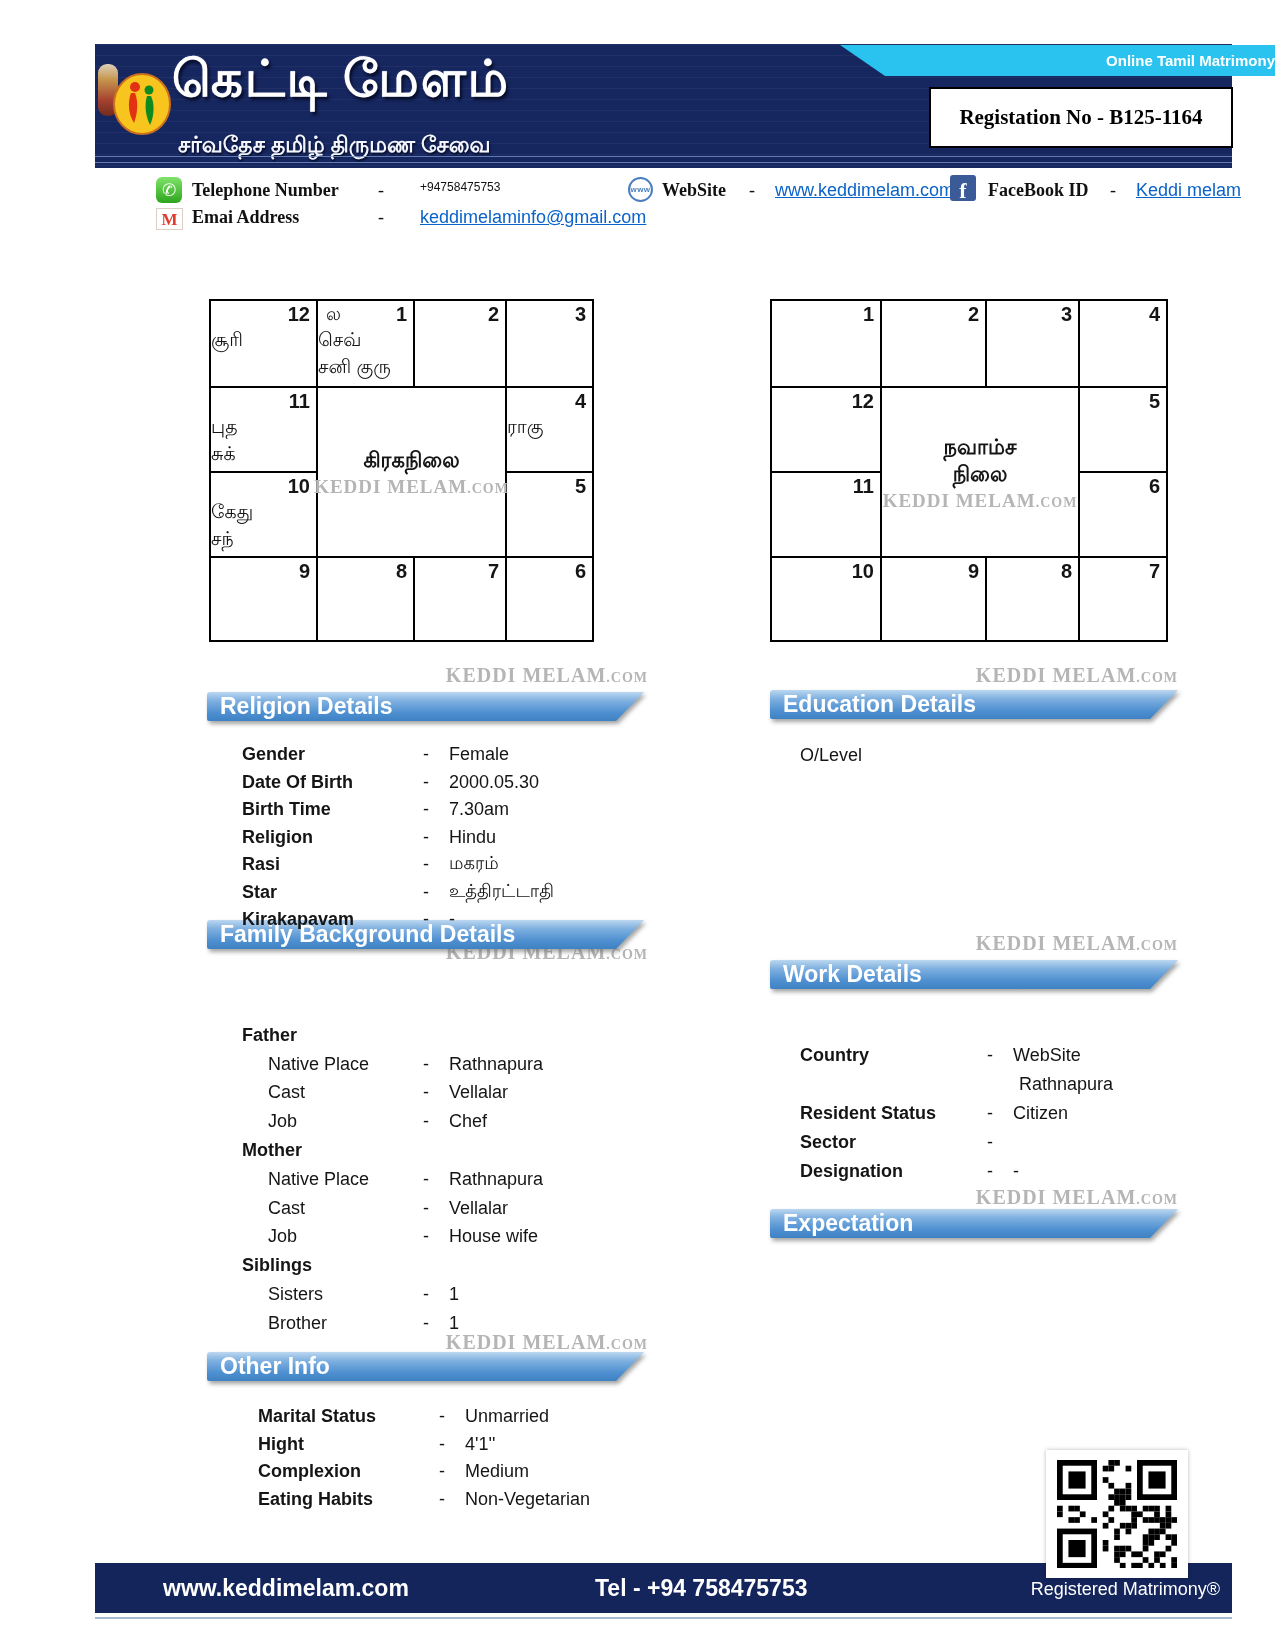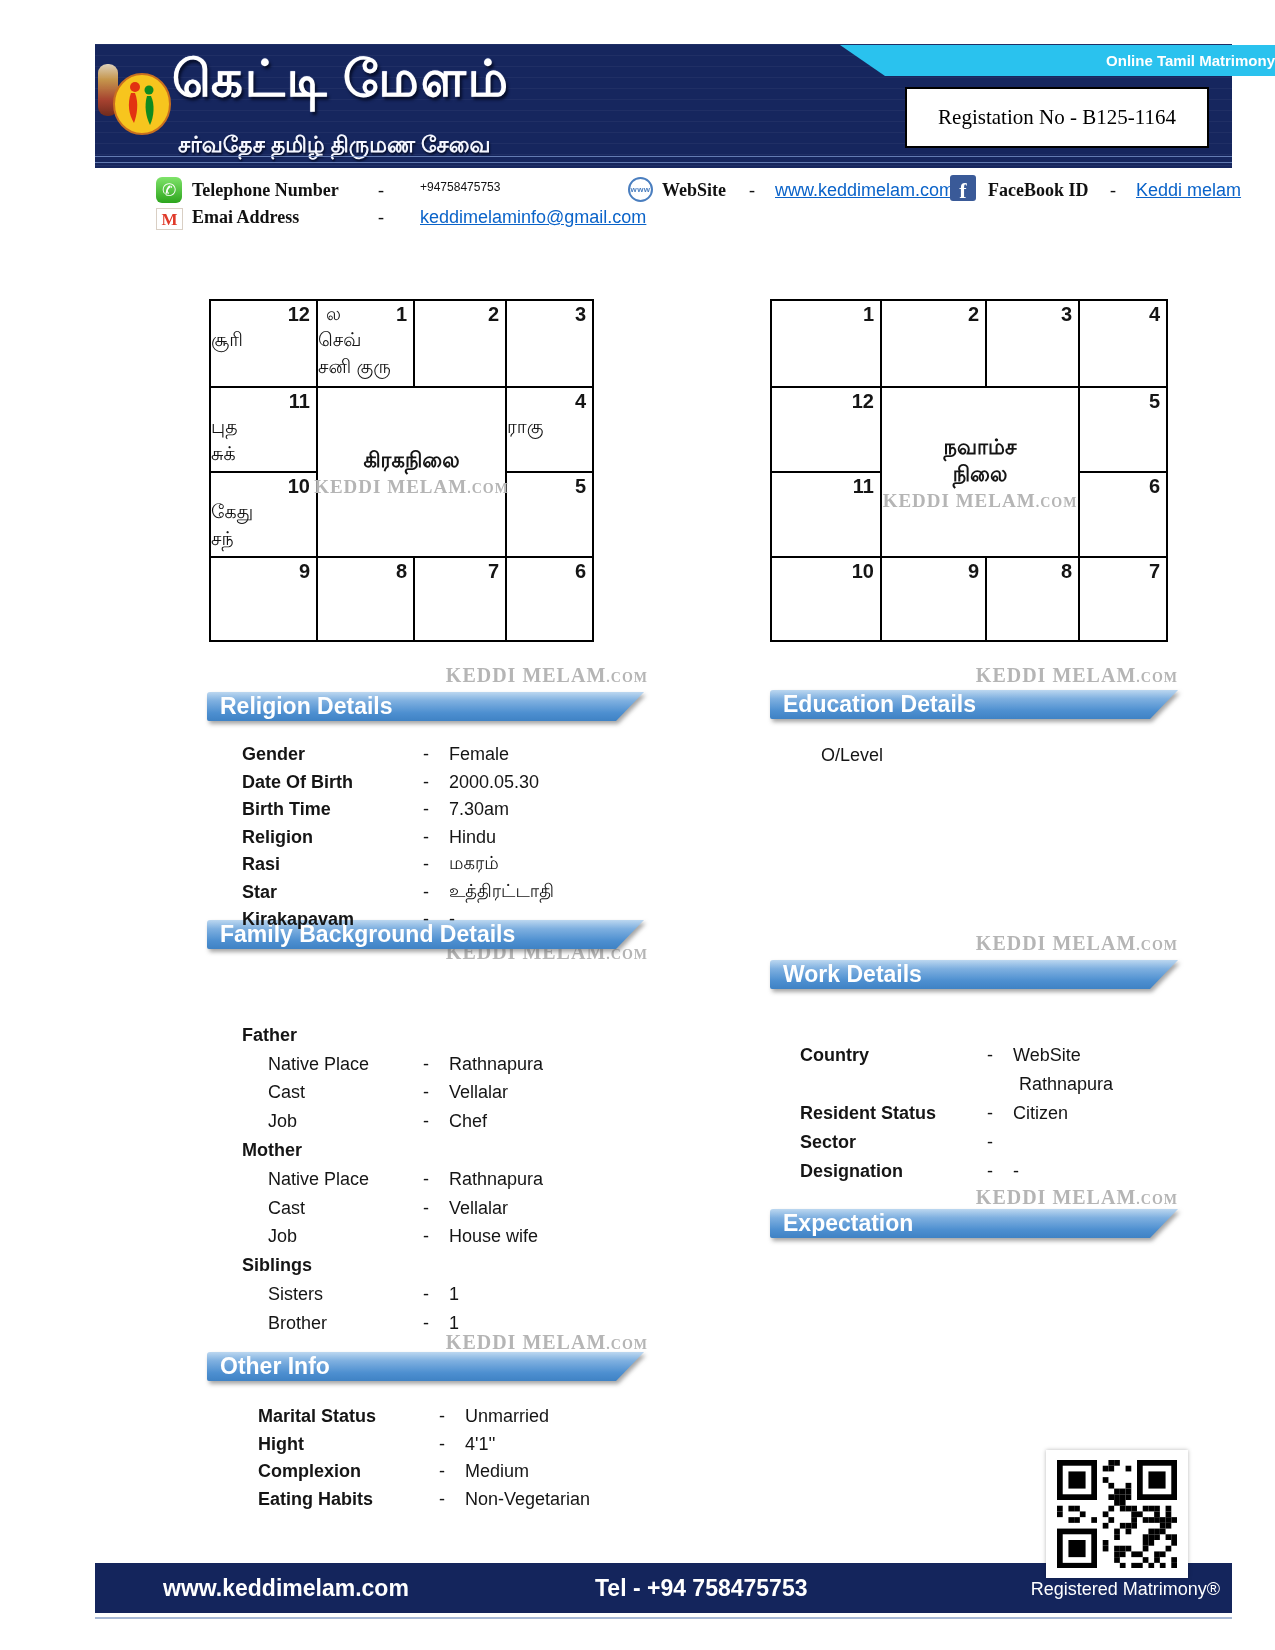--- a/index.html
+++ b/index.html
@@ -7,23 +7,23 @@
         font-family:"Liberation Sans","DejaVu Sans",sans-serif;color:#151515;}
 
   
   .header-band{position:absolute;left:95px;top:44px;width:1137px;height:124px;background:#16265e;
     background-image:repeating-linear-gradient(180deg,rgba(255,255,255,.045) 0 1px,transparent 1px 11px);}
   .band-line{position:absolute;width:1137px;height:1px;left:0;background:#7d98cf;opacity:.75;}
   .ribbon{position:absolute;left:745px;top:1px;width:487px;height:31px;background:#2ac2ee;
     clip-path:polygon(0 0,100% 0,100% 100%,45px 100%);
     display:flex;align-items:center;justify-content:flex-end;padding-right:52px;box-sizing:border-box;
     color:#fff;font-size:15px;font-weight:bold;}
-  .reg-box{position:absolute;left:810px;top:43px;width:300px;height:57px;background:#fff;border:2.5px solid #000;
+  .reg-box{position:absolute;left:834px;top:43px;width:300px;height:57px;background:#fff;border:2.5px solid #000;
     display:flex;align-items:center;justify-content:center;
-    font-family:"Liberation Serif","DejaVu Serif",serif;font-weight:normal;font-size:21px;color:#000;}
+    font-family:"Liberation Serif","DejaVu Serif",serif;font-weight:bold;font-size:21px;color:#000;}
   .figurine{position:absolute;left:3px;top:20px;width:20px;height:52px;border-radius:9px;
     background:linear-gradient(180deg,#f3e3c5 0%,#d8a24a 30%,#b5442a 70%,#7a2c16 100%);opacity:.9;}
   .logo-oval{position:absolute;left:15px;top:26px;width:62px;height:66px;}
   .brand-title{position:absolute;left:77px;top:6px;width:520px;color:#fff;font-size:50px;font-weight:bold;
     font-family:"Liberation Serif","DejaVu Serif",serif;letter-spacing:2px;
     text-shadow:2px 3px 3px #060d28,0 0 1px #cfd8ff;white-space:nowrap;}
   .brand-subtitle{position:absolute;left:83px;top:88px;color:#f4f6ff;font-size:22px;font-weight:bold;
     text-shadow:1px 2px 2px #060d28;white-space:nowrap;}
 
   
@@ -72,21 +72,21 @@
   .info-row{display:flex;height:27.5px;align-items:center;}
   .rows-family .info-row{height:28.8px;}
   .rows-work .info-row{height:29px;}
   .rows-other .info-row{height:27.6px;}
   .info-row .lbl{width:181px;font-weight:bold;}
   .rows-work .info-row .lbl{width:187px;}
   .info-row .dash{width:26px;}
   .info-row.indent .lbl{padding-left:26px;width:155px;font-weight:normal;box-sizing:content-box;}
   .info-row.heading .lbl{font-weight:bold;}
   .info-row.cont .val{padding-left:6px;}
-  .plain-value{font-size:18px;margin-left:21px;}
+  .plain-value{font-size:18px;}
 
   
   .qr-box{position:absolute;left:1046px;top:1450px;width:142px;height:128px;background:#fff;
     box-shadow:0 0 4px rgba(0,0,0,.28);display:flex;align-items:center;justify-content:center;z-index:5;}
   .footer-band{position:absolute;left:95px;top:1563px;width:1137px;height:50px;background:#14255c;color:#fff;}
   .footer-web{position:absolute;left:68px;top:12px;font-size:23px;font-weight:bold;}
   .footer-tel{position:absolute;left:500px;top:12px;font-size:23px;font-weight:bold;}
   .footer-reg{position:absolute;right:12px;top:16px;font-size:18px;}
   .footer-line{position:absolute;left:95px;top:1617px;width:1137px;height:2px;background:#a6b8d6;}
 </style>

